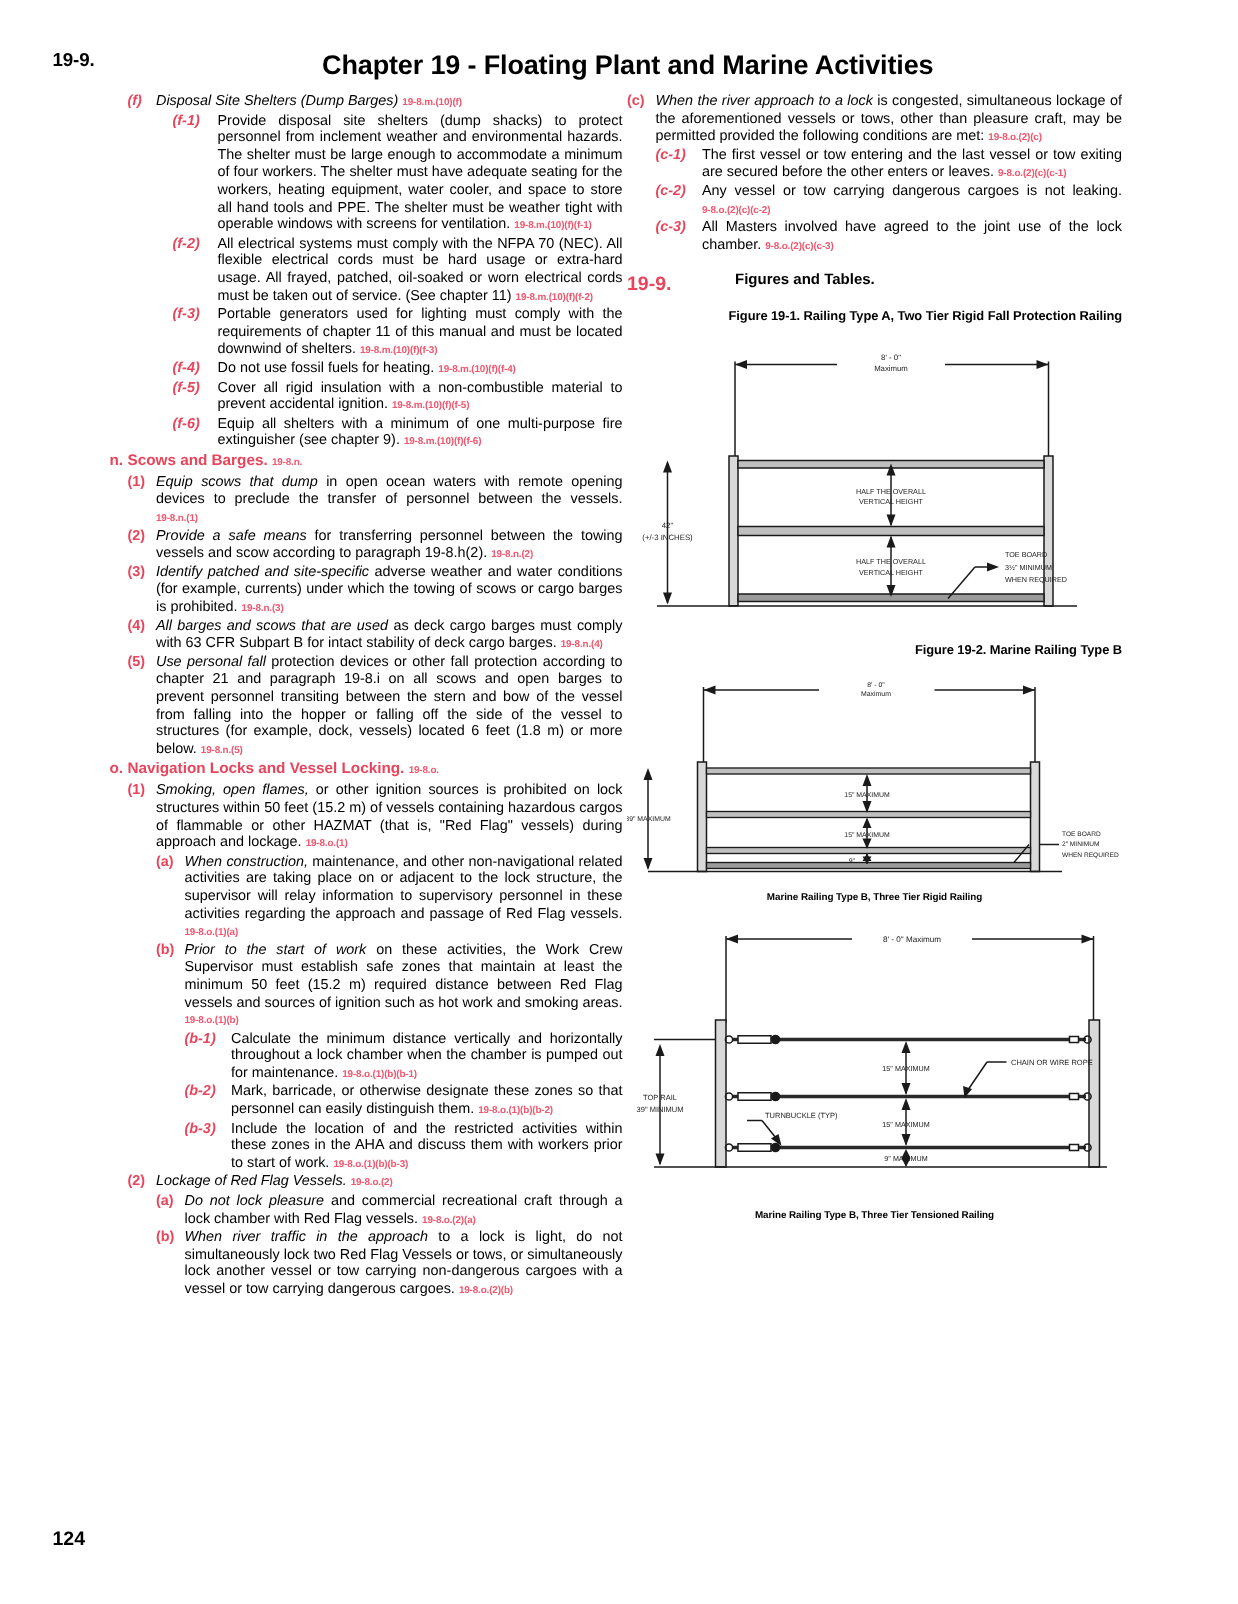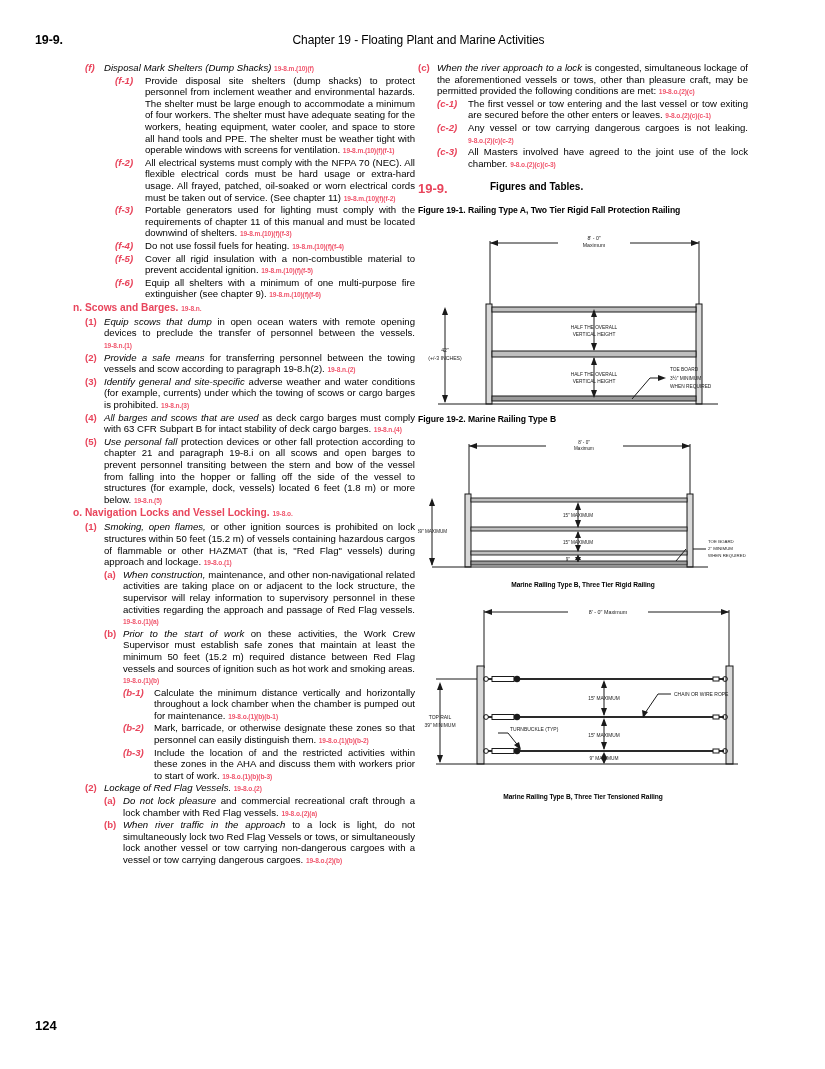--- a/index.html
+++ b/index.html
@@ -37,22 +37,22 @@
     font-size: 12.5px;
     font-weight: bold;
     letter-spacing: -0.1px;
   }
   .runhead-center {
     position: absolute;
     left: 12px;
     right: 0;
     top: 0;
     text-align: center;
-    font-size: 12px;
-    font-weight: normal;
+    font-size: 18px;
+    font-weight: bold;
     letter-spacing: -0.1px;
   }
 
   
   .col {
     position: absolute;
     top: 62px;
     width: 330px;
   }
   .col-left  { left: 85px; }
@@ -134,21 +134,21 @@
   }
   .figs-head .ttl {
     position: absolute;
     left: 72px;
     top: 0;
     font-weight: bold;
     font-size: 10px;
   }
 
   .fig-title {
-    text-align: left;
+    text-align: right;
     font-weight: bold;
     font-size: 8.6px;
     margin-bottom: 4px;
     letter-spacing: -0.05px;
   }
   .fig-caption {
     text-align: center;
     font-weight: bold;
     font-size: 6.6px;
     margin-top: 3px;
@@ -177,21 +177,21 @@
 
   <div class="runhead">
     <div class="runhead-left">19-9.</div>
     <div class="runhead-center">Chapter 19 - Floating Plant and Marine Activities</div>
   </div>
 
   <div class="col col-left">
 
     <div class="p i-f" style="margin-left:0px;padding-left:19px;">
       <span class="lbl">(f)</span>
-      <span class="body"><span class="lead">Disposal Mark Shelters (Dump Shacks)</span> <span class="ref">19-8.m.(10)(f)</span></span>
+      <span class="body"><span class="lead">Disposal Site Shelters (Dump Barges)</span> <span class="ref">19-8.m.(10)(f)</span></span>
     </div>
 
     <div class="p i-f1">
       <span class="lbl">(f-1)</span>
       <span class="body"><span>Provide disposal site shelters (dump shacks) to protect personnel from inclement weather and environmental hazards. The shelter must be large enough to accommodate a minimum of four workers. The shelter must have adequate seating for the workers, heating equipment, water cooler, and space to store all hand tools and PPE. The shelter must be weather tight with operable windows with screens for ventilation.</span> <span class="ref">19-8.m.(10)(f)(f-1)</span></span>
     </div>
 
     <div class="p i-f1">
       <span class="lbl">(f-2)</span>
       <span class="body"><span>All electrical systems must comply with the NFPA 70 (NEC). All flexible electrical cords must be hard usage or extra-hard usage. All frayed, patched, oil-soaked or worn electrical cords must be taken out of service. (See chapter 11)</span> <span class="ref">19-8.m.(10)(f)(f-2)</span></span>
@@ -227,21 +227,21 @@
       <span class="body"><span class="lead">Equip scows that dump</span> <span>in open ocean waters with remote opening devices to preclude the transfer of personnel between the vessels.</span> <span class="ref">19-8.n.(1)</span></span>
     </div>
 
     <div class="p i-n1">
       <span class="lbl up">(2)</span>
       <span class="body"><span class="lead">Provide a safe means</span> <span>for transferring personnel between the towing vessels and scow according to paragraph 19-8.h(2).</span> <span class="ref">19-8.n.(2)</span></span>
     </div>
 
     <div class="p i-n1">
       <span class="lbl up">(3)</span>
-      <span class="body"><span class="lead">Identify general and site-specific</span> <span>adverse weather and water conditions (for example, currents) under which the towing of scows or cargo barges is prohibited.</span> <span class="ref">19-8.n.(3)</span></span>
+      <span class="body"><span class="lead">Identify patched and site-specific</span> <span>adverse weather and water conditions (for example, currents) under which the towing of scows or cargo barges is prohibited.</span> <span class="ref">19-8.n.(3)</span></span>
     </div>
 
     <div class="p i-n1">
       <span class="lbl up">(4)</span>
       <span class="body"><span class="lead">All barges and scows that are used</span> <span>as deck cargo barges must comply with 63 CFR Subpart B for intact stability of deck cargo barges.</span> <span class="ref">19-8.n.(4)</span></span>
     </div>
 
     <div class="p i-n1">
       <span class="lbl up">(5)</span>
       <span class="body"><span class="lead">Use personal fall</span> <span>protection devices or other fall protection according to chapter 21 and paragraph 19-8.i on all scows and open barges to prevent personnel transiting between the stern and bow of the vessel from falling into the hopper or falling off the side of the vessel to structures (for example, dock, vessels) located 6 feet (1.8 m) or more below.</span> <span class="ref">19-8.n.(5)</span></span>
@@ -371,21 +371,21 @@
 
         <line x1="214" y1="180" x2="232" y2="159" stroke="#1a1a1a" stroke-width="1"></line>
         <line x1="232" y1="159" x2="245" y2="159" stroke="#1a1a1a" stroke-width="1"></line>
         <path d="M248,159 L240,156 L240,162 Z" fill="#1a1a1a"></path>
         <text x="252" y="152" font-family="Liberation Sans, sans-serif" font-size="4.8" fill="#1a1a1a">TOE BOARD</text>
         <text x="252" y="161" font-family="Liberation Sans, sans-serif" font-size="4.8" fill="#1a1a1a">3½" MINIMUM</text>
         <text x="252" y="169" font-family="Liberation Sans, sans-serif" font-size="4.8" fill="#1a1a1a">WHEN REQUIRED</text>
       </svg>
     </div>
 
-    <div class="fig-title" style="margin-top:0;">Figure 19-2. Marine Railing Type B</div>
+    <div class="fig-title" style="margin-top:14px;">Figure 19-2. Marine Railing Type B</div>
     <div class="fig-box">
       <svg class="fig-svg" width="330" height="150" viewBox="0 0 330 150">
         <g fill="none" stroke="#1a1a1a" stroke-width="1">
           <line x1="51" y1="16" x2="51" y2="70"></line>
           <line x1="272" y1="16" x2="272" y2="70"></line>
           <line x1="51" y1="18" x2="128" y2="18"></line>
           <line x1="205" y1="18" x2="272" y2="18"></line>
         </g>
         <path d="M51,18 L59,15 L59,21 Z" fill="#1a1a1a"></path>
         <path d="M272,18 L264,15 L264,21 Z" fill="#1a1a1a"></path>

